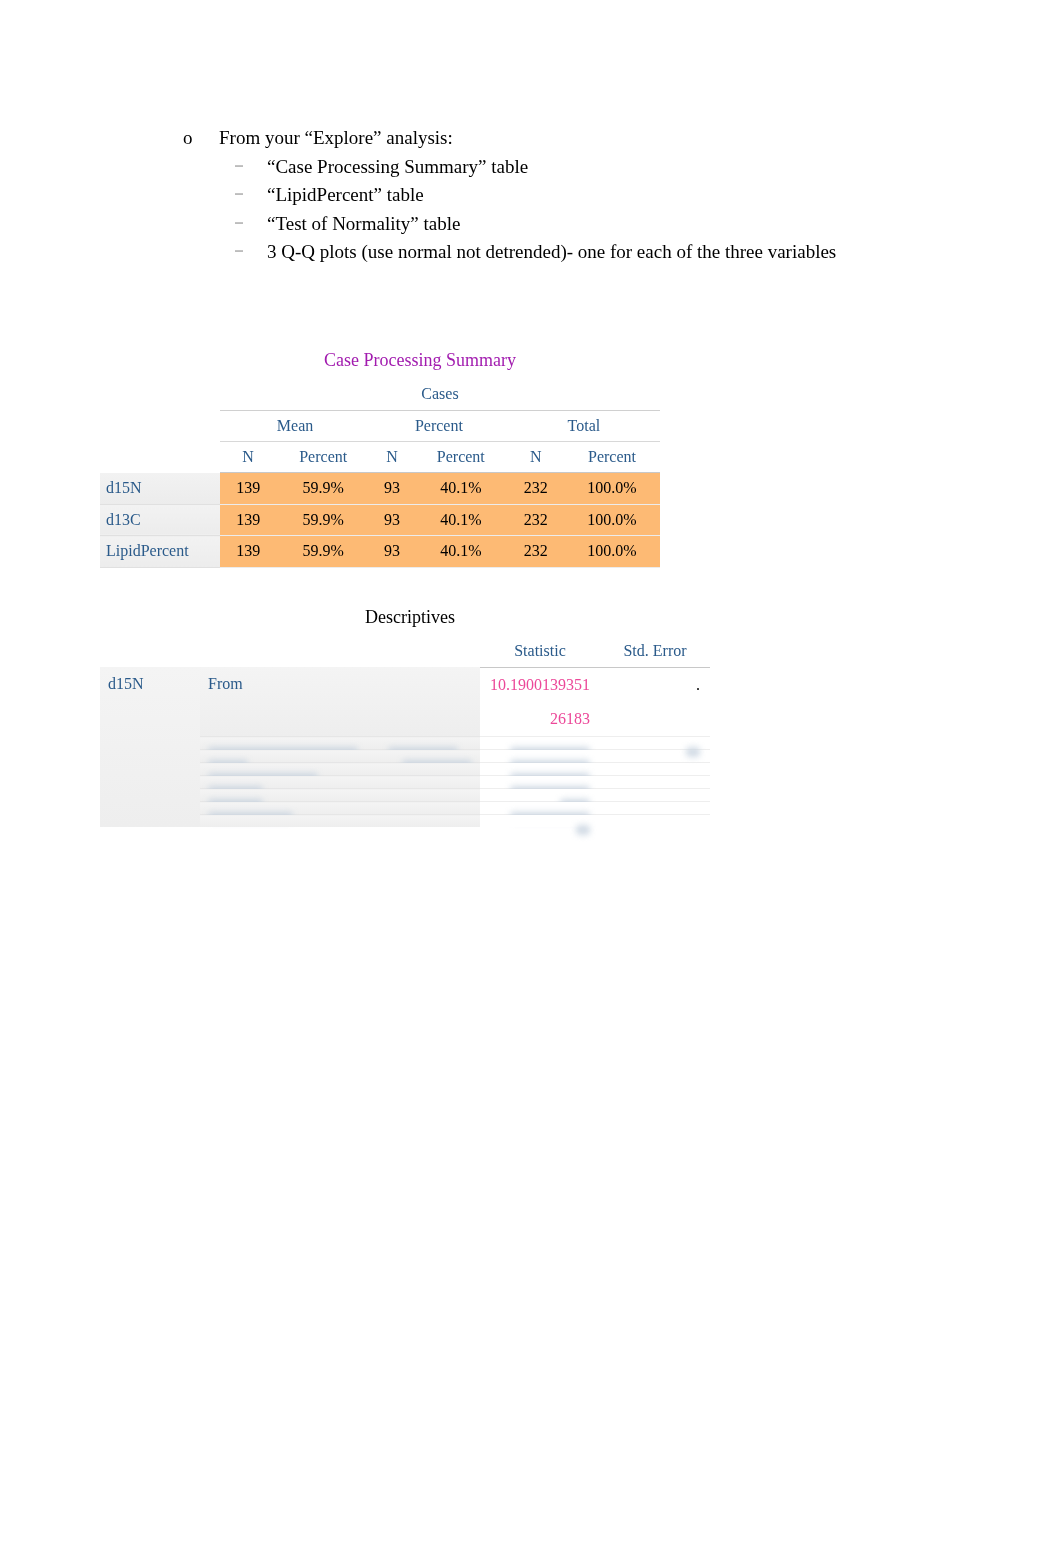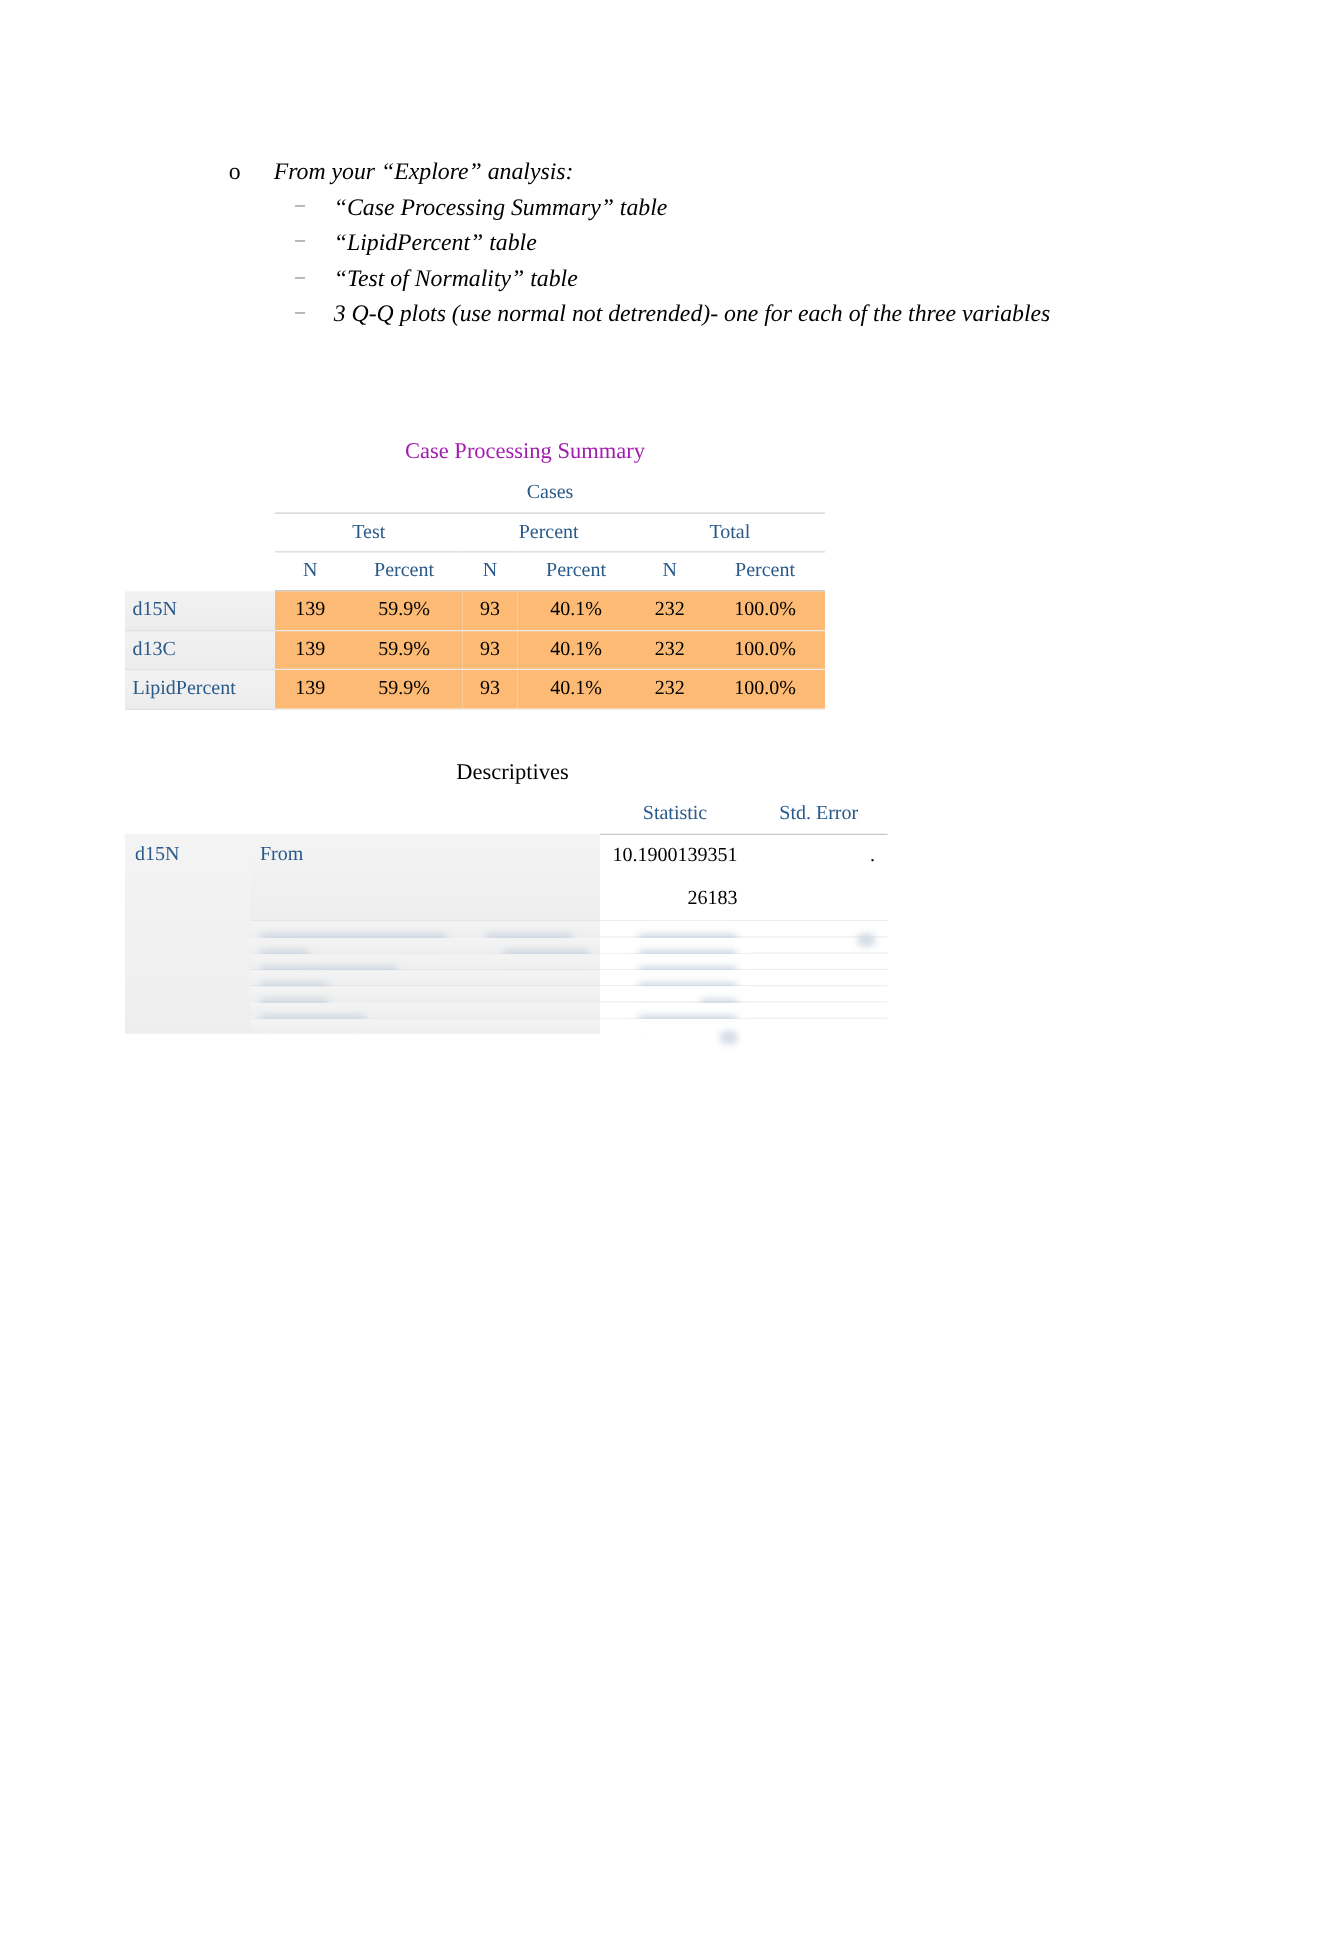--- a/index.html
+++ b/index.html
@@ -26,21 +26,20 @@
     .outer-item {
       display: flex;
       margin-bottom: 6px;
     }
     .outer-marker {
       width: 36px;
       flex-shrink: 0;
     }
     .outer-text {
       flex: 1;
-      font-style: italic;
     }
     .inner-list {
       margin-top: 2px;
     }
     .inner-item {
       display: flex;
       margin-bottom: 2px;
     }
     .inner-marker {
       width: 48px;
@@ -163,21 +162,21 @@
       vertical-align: top;
       padding: 6px 8px;
       background: linear-gradient(#f4f4f4, #eeeeee);
       width: 100px;
       border-bottom: 1px solid #e6e6e6;
     }
     .desc-stat {
       text-align: right;
       padding: 6px 10px;
       background: #ffffff;
-      color: #000000;
+      color: #ec4899;
       width: 120px;
       border-bottom: 1px solid #eeeeee;
       vertical-align: top;
     }
     .desc-err {
       text-align: right;
       padding: 6px 10px;
       background: #ffffff;
       color: #000;
       vertical-align: top;
@@ -244,21 +243,21 @@
 
 <div class="cps-wrap">
   <div class="cps-title">Case Processing Summary</div>
   <table class="cps-table">
     <tbody>
         <tr>
       <th rowspan="3"></th>
       <th class="cps-super" colspan="6">Cases</th>
     </tr>
     <tr>
-      <th class="cps-group" colspan="2">Test</th>
+      <th class="cps-group" colspan="2">Mean</th>
       <th class="cps-group" colspan="2">Percent</th>
       <th class="cps-group" colspan="2">Total</th>
     </tr>
     <tr>
       <th class="cps-colhead">N</th>
       <th class="cps-colhead">Percent</th>
       <th class="cps-colhead">N</th>
       <th class="cps-colhead">Percent</th>
       <th class="cps-colhead">N</th>
       <th class="cps-colhead">Percent</th>

